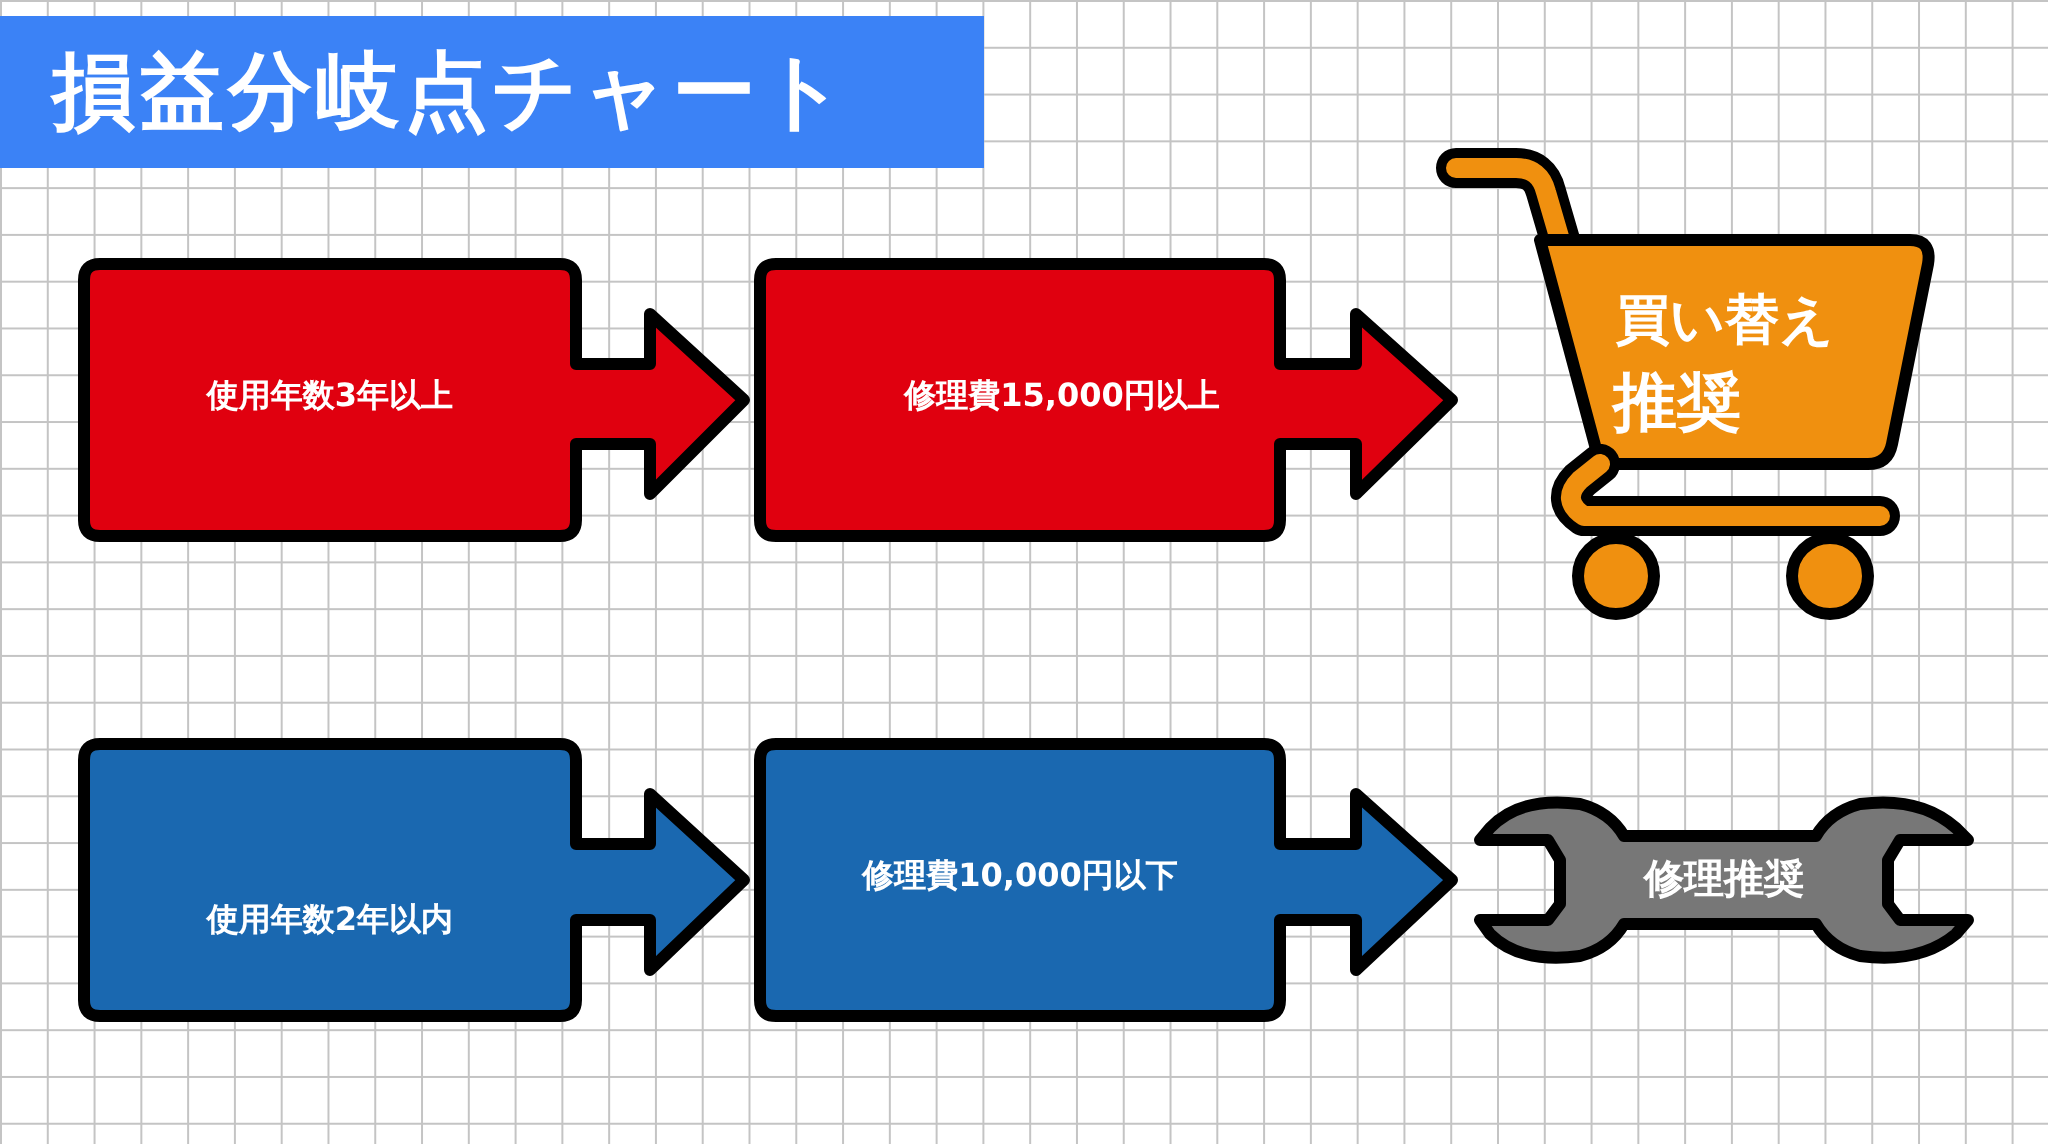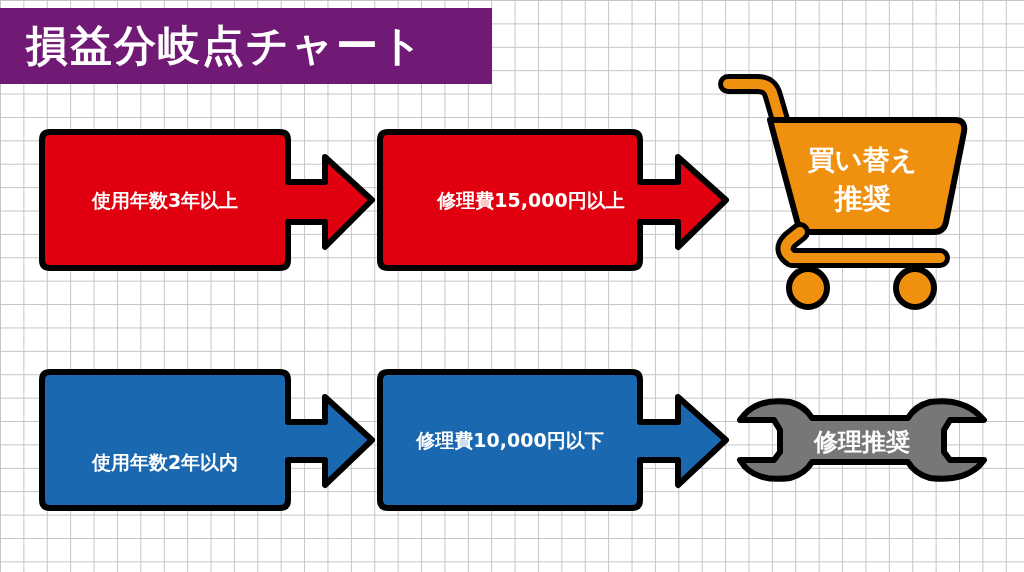--- a/index.html
+++ b/index.html
@@ -8,34 +8,34 @@
     background-color: #ffffff;
     background-image:
       linear-gradient(to right, #c4c4c4 1px, transparent 1px),
       linear-gradient(to bottom, #c4c4c4 1px, transparent 1px);
     background-size: 23.4px 23.4px;
     background-position: 0 0;
     font-family: "DejaVu Sans", "Liberation Sans", sans-serif;
   }
   .title-banner {
     position: absolute; left: 0; top: 8px; width: 492px; height: 76px;
-    background: #701a75;
+    background: #3b82f6;
     display: flex; align-items: center;
   }
   .title-text {
     color: #ffffff; font-weight: bold; font-size: 42px;
     letter-spacing: 2px; margin-left: 26px; white-space: nowrap;
   }
   .shape { position: absolute; }
   .shape svg { position: absolute; left: 0; top: 0; overflow: visible; }
   .label {
     position: absolute; color: #ffffff; font-weight: bold;
     white-space: nowrap; text-align: center;
   }
-  .box-label { font-size: 19px; }
+  .box-label { font-size: 16px; }
 </style>
 </head>
 <body>
 
 <div class="title-banner">
   <span class="title-text">損益分岐点チャート</span>
 </div>
 
 <div class="shape" style="left:0;top:0;width:1024px;height:572px;pointer-events:none;">
   <svg width="1024" height="572">
@@ -60,34 +60,34 @@
     <path d="M770,120 H955 Q966,120 964,132 L946,222 Q944,232 934,232 H800 Z" fill="#f0900f" stroke="#000" stroke-width="6" stroke-linejoin="round"></path>
 
     <path d="M800,232 L790,240 Q780,250 792,258 H940" fill="none" stroke="#000" stroke-width="20" stroke-linecap="round" stroke-linejoin="round"></path>
     <path d="M800,232 L790,240 Q780,250 792,258 H940" fill="none" stroke="#f0900f" stroke-width="10" stroke-linecap="round" stroke-linejoin="round"></path>
 
     <circle cx="808" cy="288" r="19" fill="#f0900f" stroke="#000" stroke-width="6"></circle>
     <circle cx="915" cy="288" r="19" fill="#f0900f" stroke="#000" stroke-width="6"></circle>
   </svg>
 </div>
 <span class="label" style="left:780px;top:142px;width:165px;font-size:27px;">買い替え</span>
-<span class="label" style="left:780px;top:180px;width:165px;font-size:28px;">推奨</span>
+<span class="label" style="left:756px;top:180px;width:165px;font-size:32px;">推奨</span>
 
 <div class="shape" style="left:0;top:0;width:1024px;height:572px;pointer-events:none;">
   <svg width="1024" height="572">
     <path d="M50,372 H280 Q288,372 288,380 V422 H325 V397 L372,440 L325,485 V460 H288 V500 Q288,508 280,508 H50 Q42,508 42,500 V380 Q42,372 50,372 Z" fill="#1a68b0" stroke="#000" stroke-width="6" stroke-linejoin="round"></path>
   </svg>
 </div>
 <span class="label box-label" style="left:42px;top:428px;width:246px;margin-top:22px;">使用年数2年以内</span>
 
 <div class="shape" style="left:0;top:0;width:1024px;height:572px;pointer-events:none;">
   <svg width="1024" height="572">
     <path d="M388,372 H632 Q640,372 640,380 V422 H678 V397 L726,440 L678,485 V460 H640 V500 Q640,508 632,508 H388 Q380,508 380,500 V380 Q380,372 388,372 Z" fill="#1a68b0" stroke="#000" stroke-width="6" stroke-linejoin="round"></path>
   </svg>
 </div>
 <span class="label box-label" style="left:380px;top:428px;width:260px;">修理費10,000円以下</span>
 
 <div class="shape" style="left:0;top:0;width:1024px;height:572px;pointer-events:none;">
   <svg width="1024" height="572">
     <path d="M745,414 Q760,398 790,402 Q805,406 812,418 H908 Q915,406 930,402 Q960,398 978,414 L984,420 H950 L944,430 V452 L950,460 H984 L978,467 Q960,482 930,478 Q915,474 908,462 H812 Q805,474 790,478 Q760,482 745,467 L740,460 H774 L780,452 V430 L774,420 H740 Z" fill="#777777" stroke="#000" stroke-width="6" stroke-linejoin="round"></path>
   </svg>
 </div>
-<span class="label" style="left:800px;top:426px;width:124px;font-size:24px;">修理推奨</span>
+<span class="label" style="left:800px;top:426px;width:124px;font-size:20px;">修理推奨</span>
 
 </body></html>

